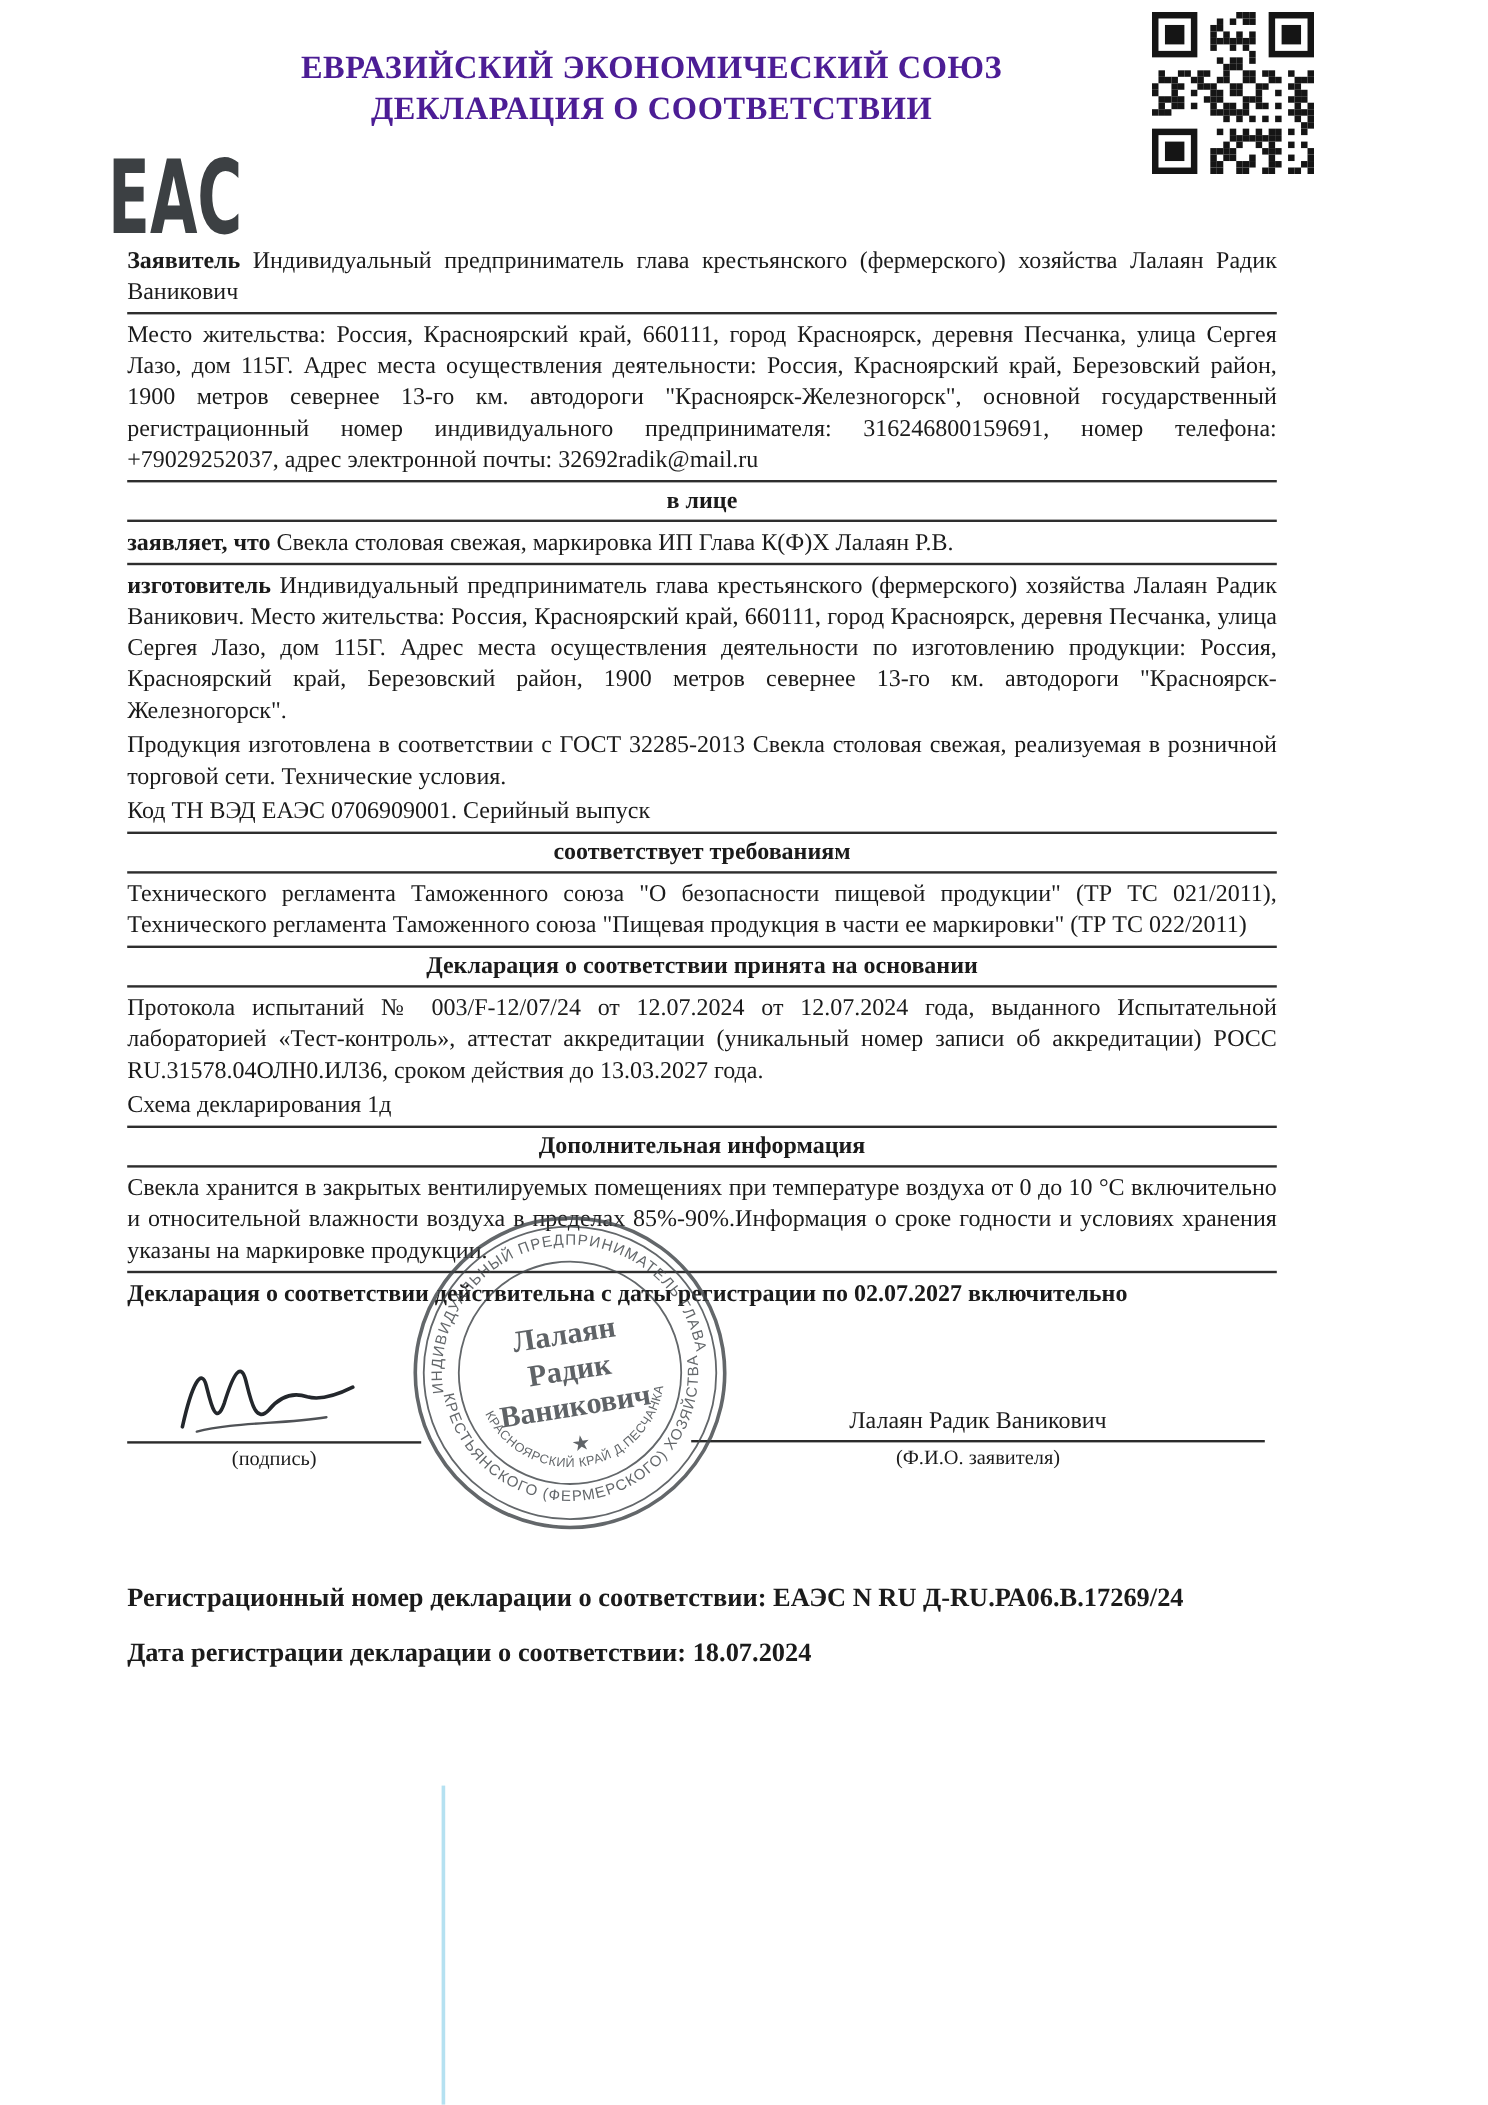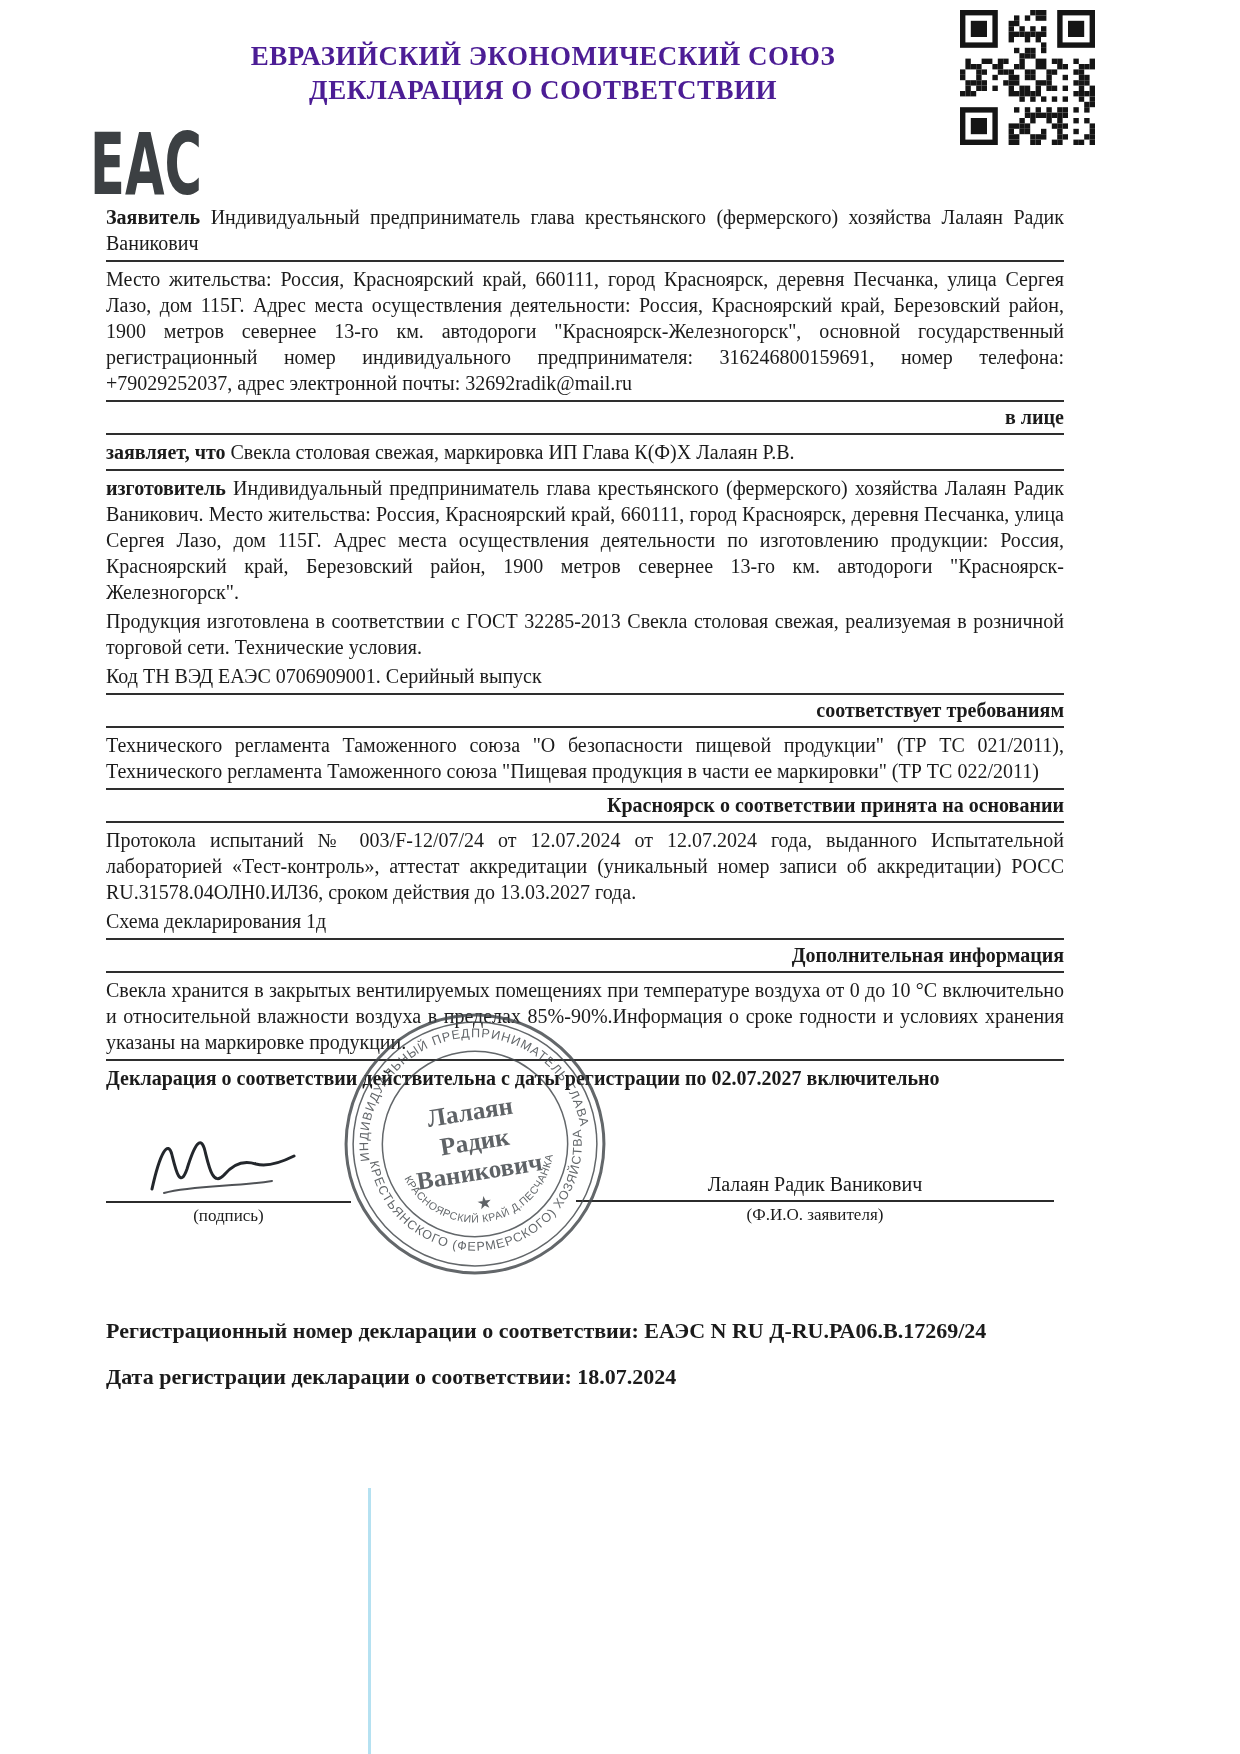--- a/index.html
+++ b/index.html
@@ -21,21 +21,21 @@
   .title1, .title2 {
     font-size:27px; font-weight:bold; letter-spacing:0.5px; color:#4c1d95;
     line-height:1.25;
   }
   .qr-wrap { position:absolute; top:10px; right:145px; width:135px; height:135px; }
   .eac-wrap { position:absolute; top:112px; left:88px; width:120px; height:92px; }
   
   .doc-body { margin-top:96px;margin-left:20px; }
   p.block { font-size:20px; line-height:1.3; text-align:justify; margin:3px 0; }
   p.block b { font-weight:bold; }
-  .heading { font-size:20px; font-weight:bold; margin:3px 0; text-align:right; }
+  .heading { font-size:20px; font-weight:bold; margin:3px 0; text-align:center; }
   .rule { border:none; border-top:2px solid #2e2e2e; margin:4px 0; height:0; }
   .nowrapline { text-align:left; }
   .bold-line { font-weight:bold; }
   
   .sig-area { position:relative; height:185px; margin-top:14px; }
   .sig-left { position:absolute; left:0; top:96px; width:245px; }
   .sig-line { border-top:2px solid #2b2b2b; width:100%; }
   .sig-caption { font-size:17px; text-align:center; margin-top:3px; }
   .sig-right { position:absolute; left:470px; top:68px; width:478px; }
   .sig-name { font-size:20px; text-align:center; margin-bottom:4px; }
@@ -288,21 +288,21 @@
     <p class="block">Продукция изготовлена в соответствии с ГОСТ 32285-2013 Свекла столовая свежая, реализуемая в розничной торговой сети. Технические условия.</p>
     <p class="block nowrapline">Код ТН ВЭД ЕАЭС 0706909001. Серийный выпуск</p>
 
     <hr class="rule">
     <div class="heading">соответствует требованиям</div>
     <hr class="rule">
 
     <p class="block">Технического регламента Таможенного союза "О безопасности пищевой продукции" (ТР ТС 021/2011), Технического регламента Таможенного союза "Пищевая продукция в части ее маркировки" (ТР ТС 022/2011)</p>
 
     <hr class="rule">
-    <div class="heading">Красноярск о соответствии принята на основании</div>
+    <div class="heading">Декларация о соответствии принята на основании</div>
     <hr class="rule">
 
     <p class="block">Протокола испытаний № 003/F-12/07/24 от 12.07.2024 от 12.07.2024 года, выданного Испытательной лабораторией «Тест-контроль», аттестат аккредитации (уникальный номер записи об аккредитации) РОСС RU.31578.04ОЛН0.ИЛ36, сроком действия до 13.03.2027 года.</p>
     <p class="block nowrapline">Схема декларирования 1д</p>
 
     <hr class="rule">
     <div class="heading">Дополнительная информация</div>
     <hr class="rule">
 
     <p class="block">Свекла хранится в закрытых вентилируемых помещениях при температуре воздуха от 0 до 10 °С включительно  и относительной влажности воздуха в пределах 85%-90%.Информация о сроке годности и условиях хранения указаны на маркировке продукции.</p>

